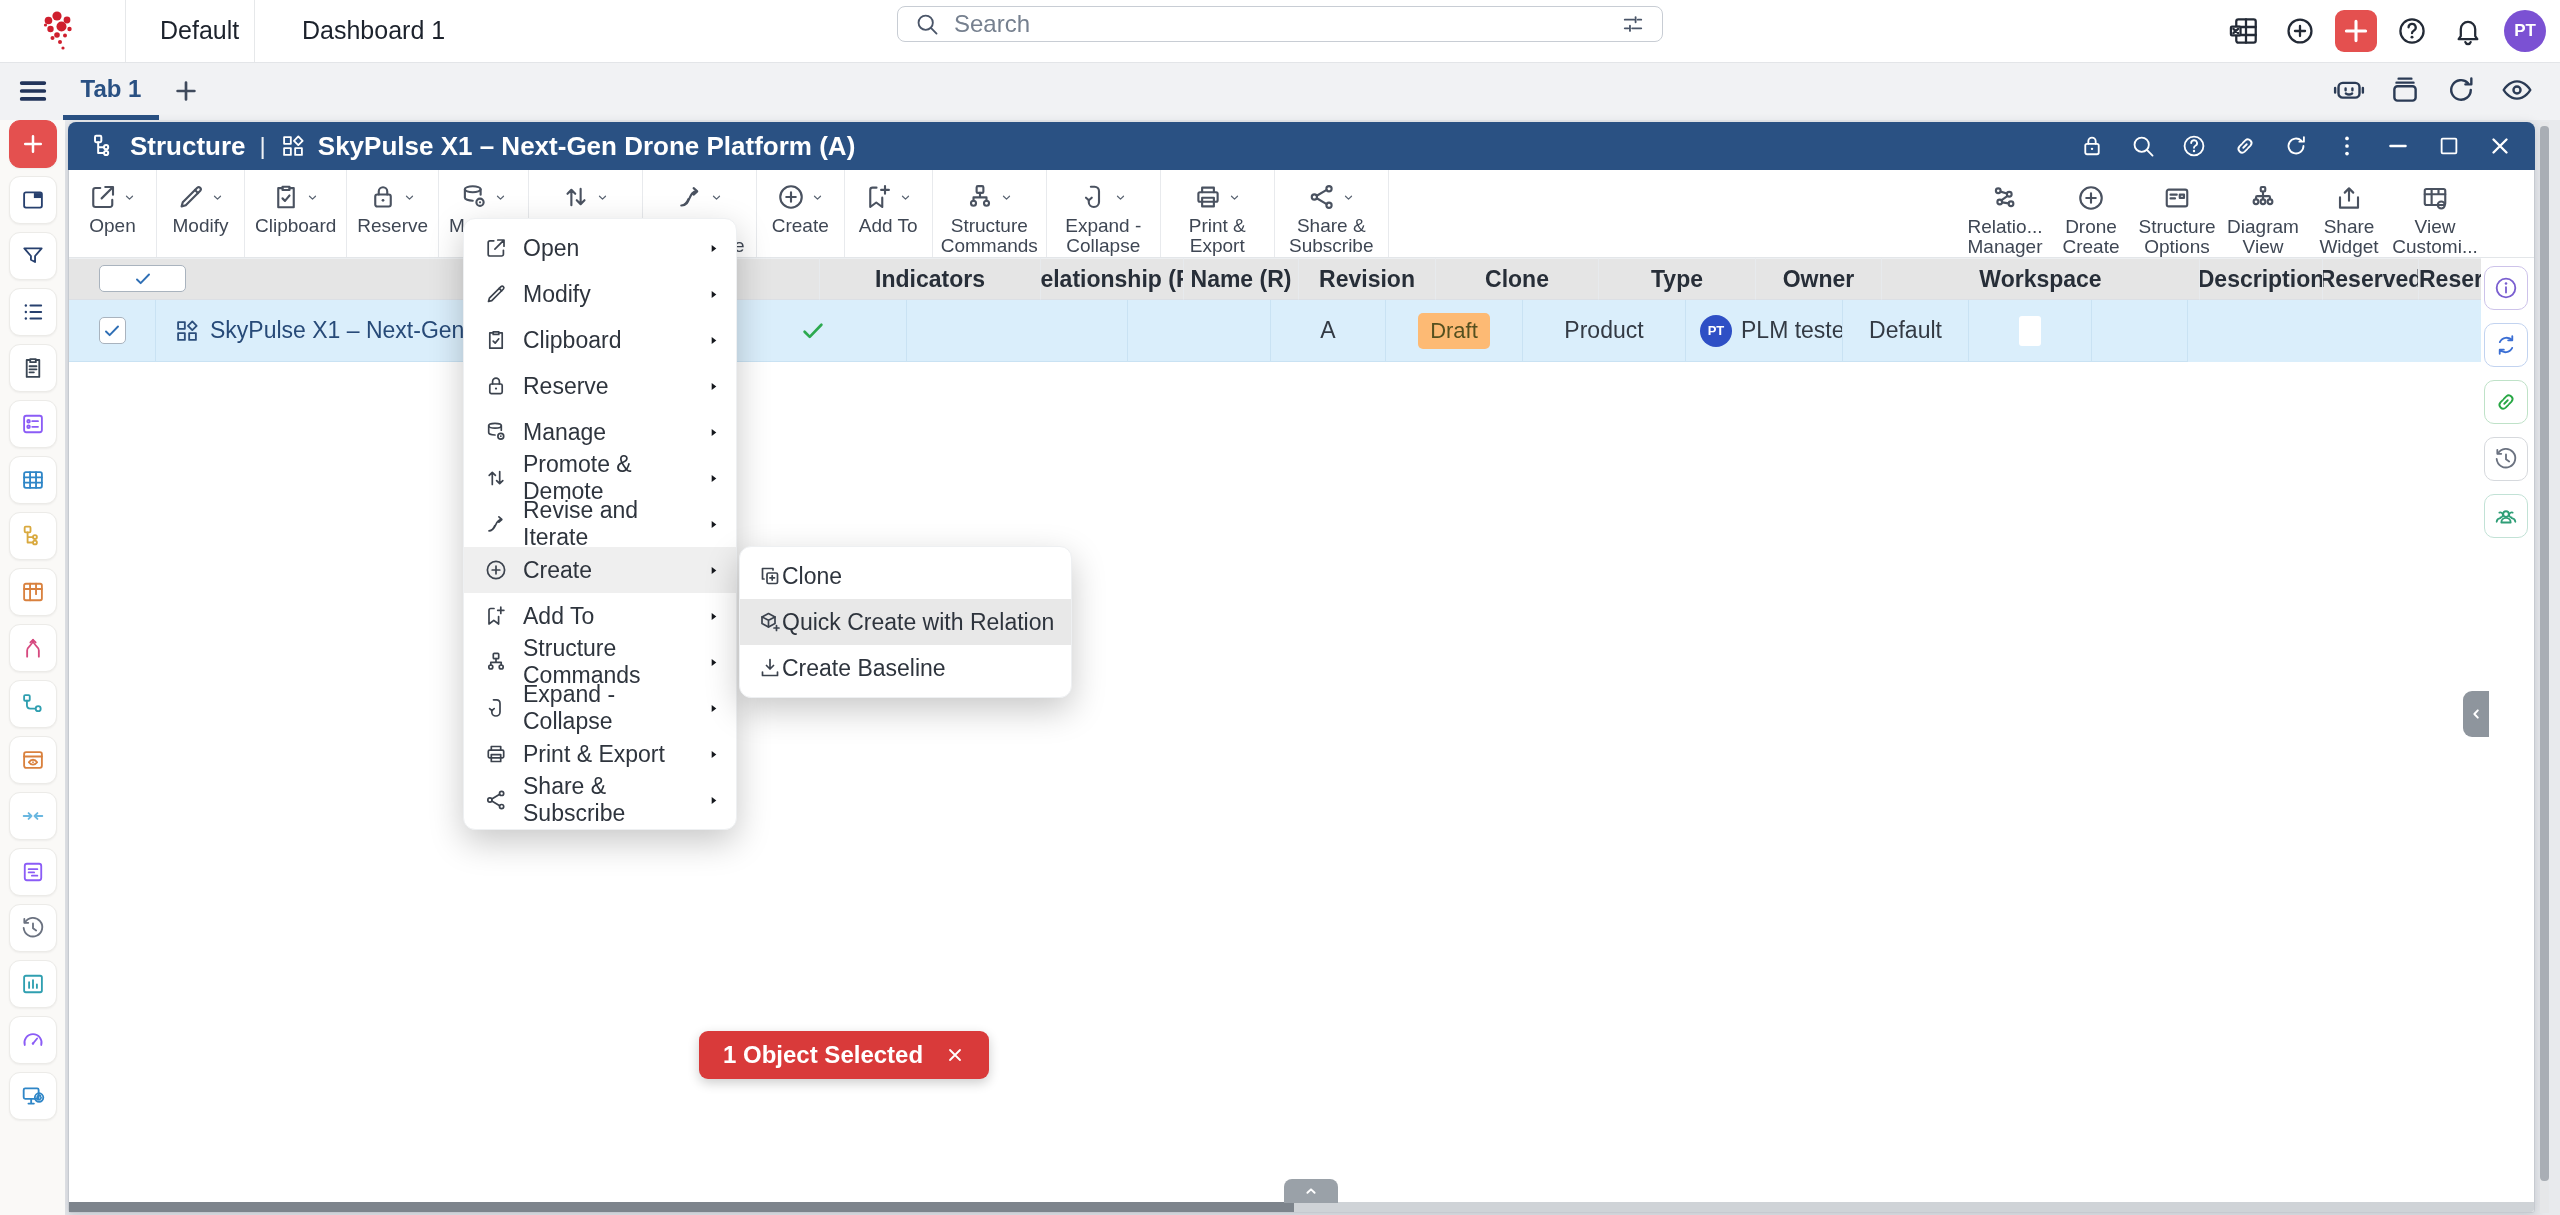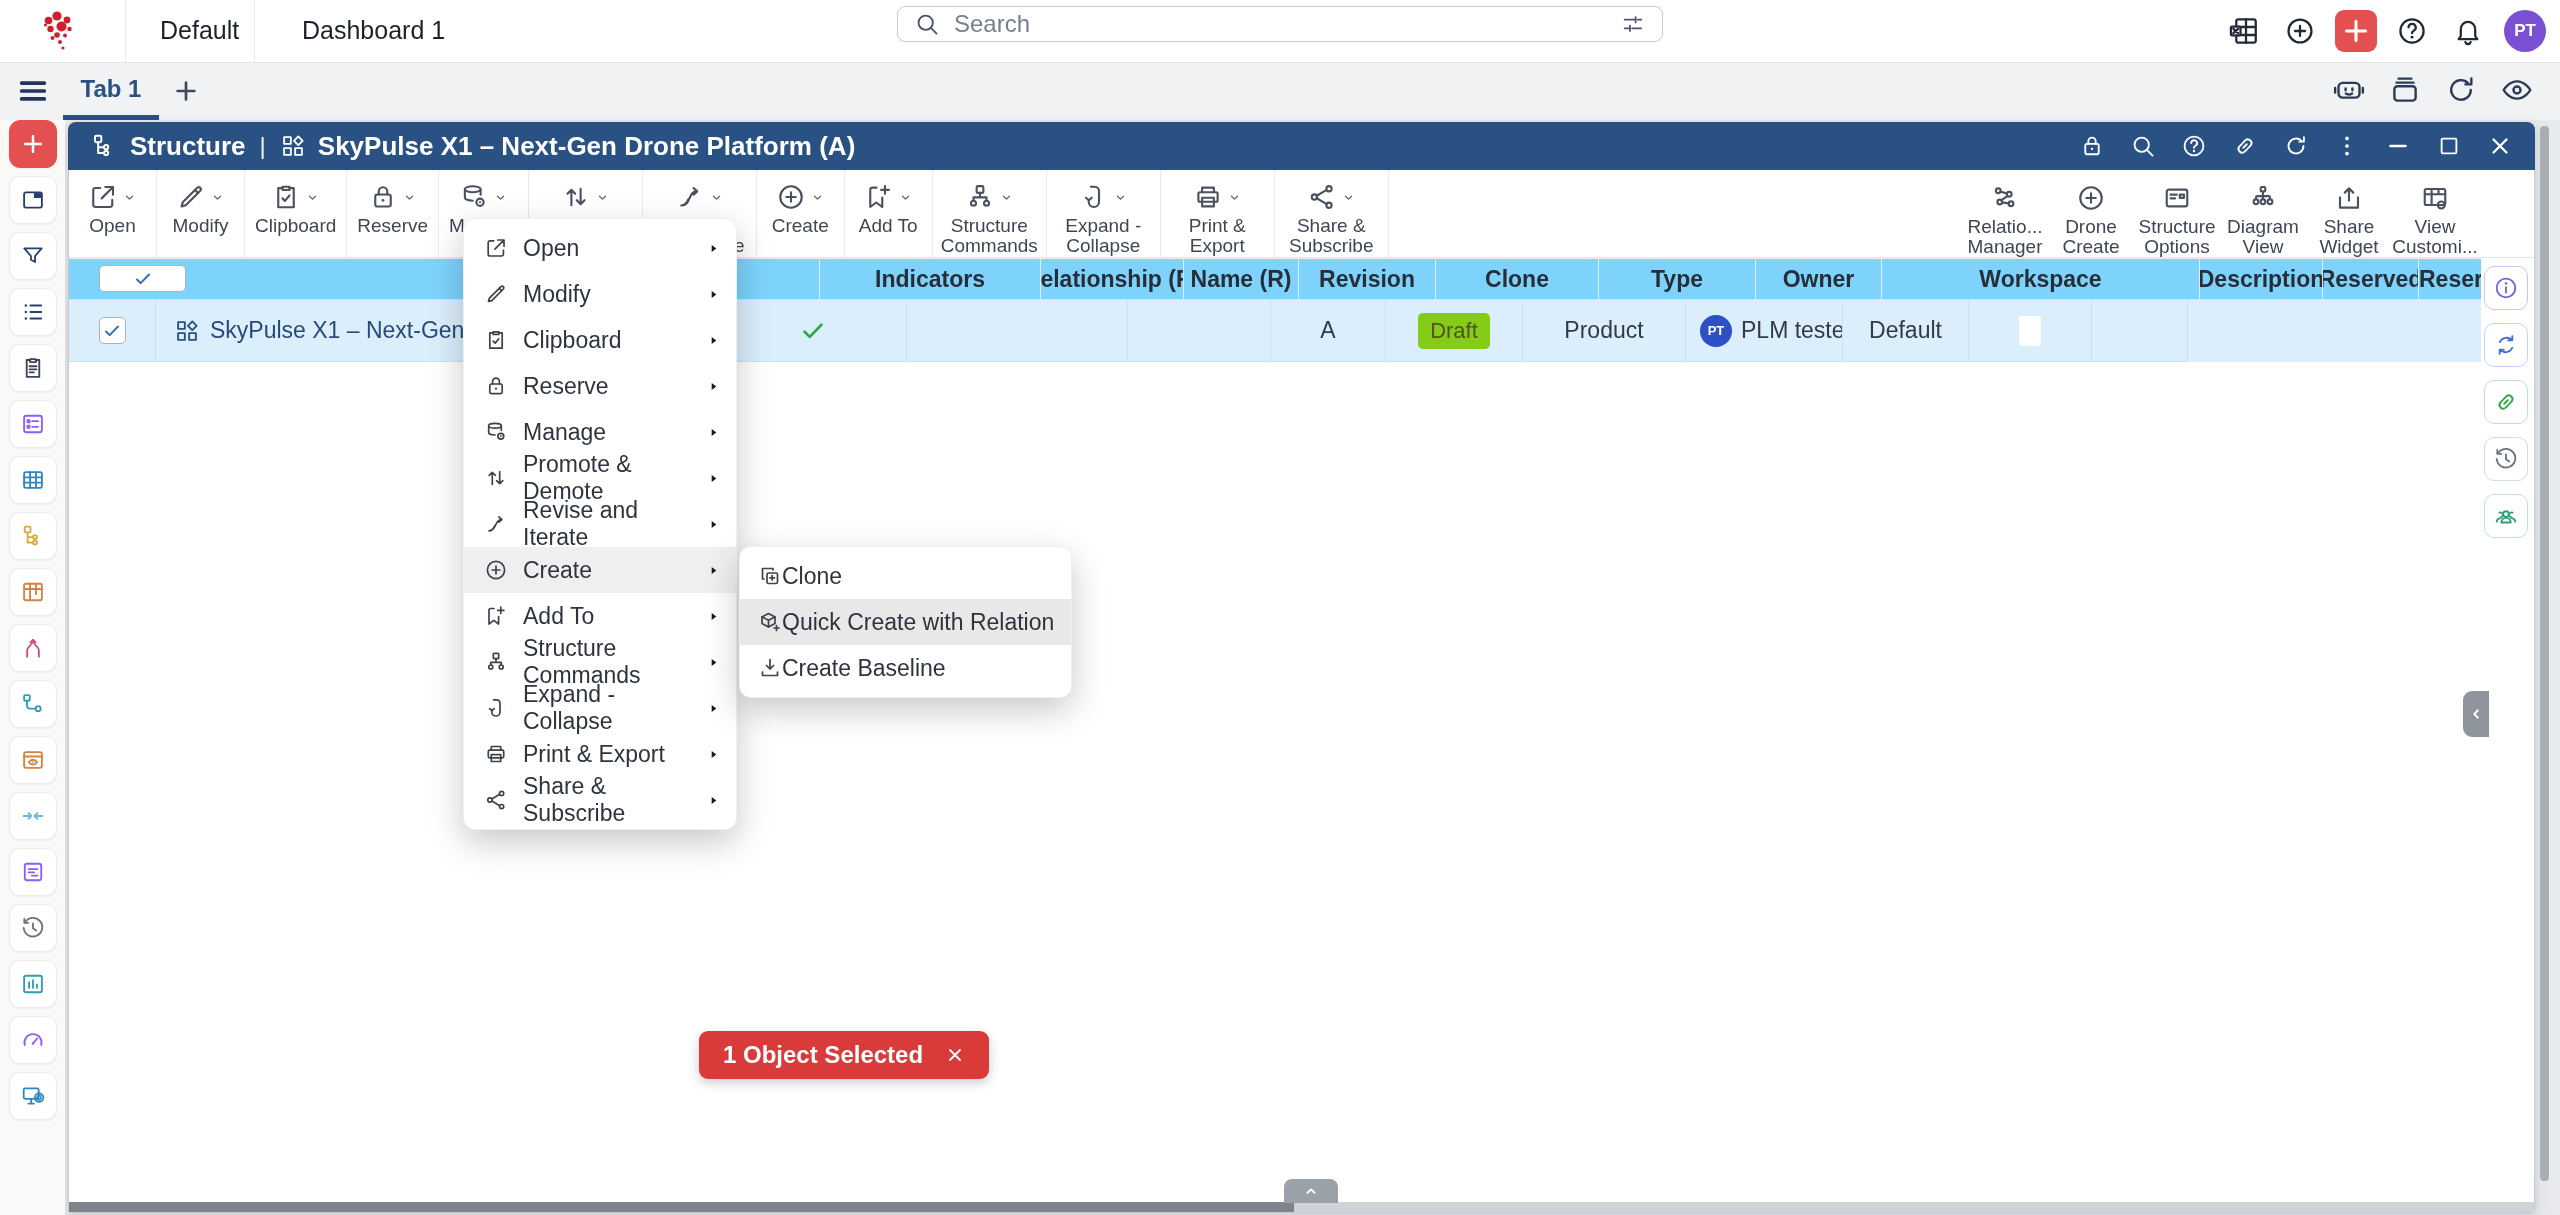--- a/index.html
+++ b/index.html
@@ -42,39 +42,39 @@
   #toolbar{position:absolute;left:0;top:47px;width:2465px;height:88px;background:#fff;border-bottom:1px solid #e3e6e9;display:flex;box-sizing:border-box}
   #tbar-left{display:flex;height:100%}
   .tb-item{min-width:88px;max-width:114px;padding:8px 10px 0;border-right:1px solid #e8eaed;display:flex;flex-direction:column;align-items:center;box-sizing:border-box;cursor:pointer}
   .tb-top{height:38px;display:flex;align-items:center;gap:4px;color:#4a5260}
   .tb-label{font-size:19px;line-height:20px;color:#3f4754;text-align:center}
   .chev{color:#5a6472}
   #tbar-right{margin-left:auto;display:flex;height:100%;padding-right:56px}
   .tbr-item{width:86px;padding-top:9px;display:flex;flex-direction:column;align-items:center;cursor:pointer;color:#4a5260}
   
   #grid{position:absolute;left:0;top:135px;width:2412px;overflow:hidden}
-  .ghead{display:flex;position:relative;height:42px;background:#7dd3fc}
+  .ghead{display:flex;position:relative;height:42px;background:#e5e5e5}
   .ghead div.hcell{height:42px;display:flex;align-items:center;justify-content:center;font-size:23px;font-weight:700;color:#272e38;border-right:1px solid #e7eaed;border-bottom:1px solid #dcdfe4;border-top:1px solid #edeff1;box-sizing:border-box;flex:none;overflow:hidden;white-space:nowrap}
   .ghead div:nth-of-type(1){width:87px}.ghead div:nth-of-type(2){width:482px}.ghead div:nth-of-type(3){width:81px}
   .ghead div:nth-of-type(4){width:188px}.ghead div:nth-of-type(5){width:221px}.ghead div:nth-of-type(6){width:143px}
   .ghead div:nth-of-type(7){width:115px}.ghead div:nth-of-type(8){width:137px}.ghead div:nth-of-type(9){width:163px}
   .ghead div:nth-of-type(10){width:157px}.ghead div:nth-of-type(11){width:126px}.ghead div:nth-of-type(12){width:318px}
   .ghead div:nth-of-type(13){width:123px}.ghead div:nth-of-type(14){width:96px}
   .grow{display:flex;height:62px;background:#daeefb;cursor:pointer}
   .gcell{height:62px;display:flex;align-items:center;justify-content:center;font-size:23px;color:#333a44;border-right:1px solid #c9e2f3;border-bottom:1px solid #c9e2f3;box-sizing:border-box;flex:none;overflow:hidden}
   .gc1{width:87px}.gc2{width:482px}.gc3{width:81px}.gc4{width:188px}.gc5{width:221px}.gc6{width:143px}.gc7{width:115px}
   .gc8{width:137px}.gc9{width:163px}.gc10{width:157px}.gc11{width:126px}.gc12{width:318px}.gc13{width:123px}.gc14{width:96px}
   .cell-left{justify-content:flex-start;padding-left:14px}
   .cb{width:27px;height:27px;border:1.5px solid #a9b3be;border-radius:5px;background:#fff;display:flex;align-items:center;justify-content:center;color:#2f6fb5;cursor:pointer;flex:none;box-sizing:border-box}
   .hcb{position:absolute;left:30px;top:7px;z-index:2}
   .row-link{color:#274a78;font-weight:500;white-space:nowrap;overflow:hidden;cursor:pointer;margin-left:10px}
   .part-ic{color:#2d4f7c;margin-left:4px}
   .chip{width:46px;height:46px;border-radius:9px;background:#c9e6f8;color:#33628f;display:flex;align-items:center;justify-content:center}
   .ind-check{color:#2ca94f}
-  .pill{background:#84cc16;color:#55501f;font-size:22px;padding:5px 12px;border-radius:5px;white-space:nowrap}
+  .pill{background:#fdba74;color:#55501f;font-size:22px;padding:5px 12px;border-radius:5px;white-space:nowrap}
   .owner-av{width:32px;height:32px;border-radius:50%;background:#2e4fc5;color:#fff;font-size:13px;font-weight:700;display:flex;align-items:center;justify-content:center;flex:none;margin-right:9px}
   .owner-name{white-space:nowrap;overflow:hidden}
   .res-box{width:22px;height:30px;background:#fff;border-radius:3px}
   
   #ctx{position:absolute;left:463px;top:218px;width:272px;background:#fff;border:1px solid #eef0f2;border-radius:12px;box-shadow:0 12px 34px rgba(0,0,0,.22);padding:6px 0;z-index:50}
   .mi{height:46px;display:flex;align-items:center;gap:15px;padding:0 16px 0 20px;font-size:23px;color:#2e343d;cursor:pointer}
   .mi-ic{color:#3c434e}
   .mi-arrow{margin-left:auto;color:#15181d}
   .mi.hover{background:#efefef}
   #sub{position:absolute;left:739px;top:546px;width:331px;background:#fff;border:1px solid #eef0f2;border-radius:12px;box-shadow:0 12px 34px rgba(0,0,0,.22);padding:6px 0;z-index:55}

